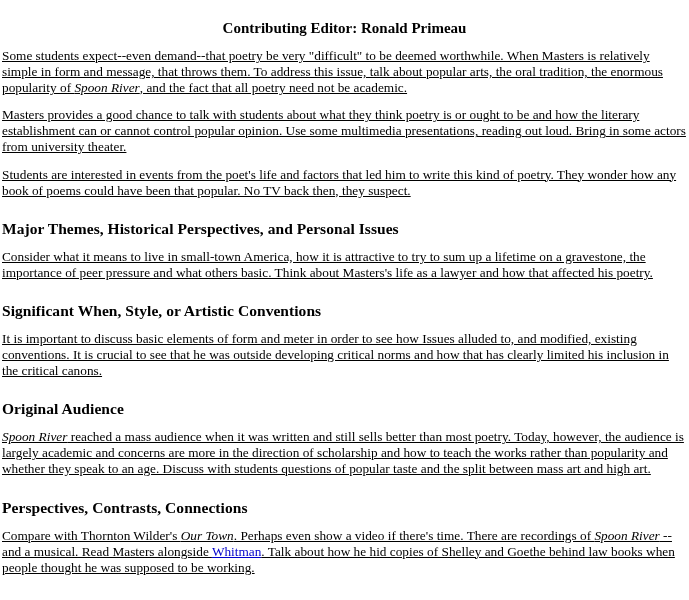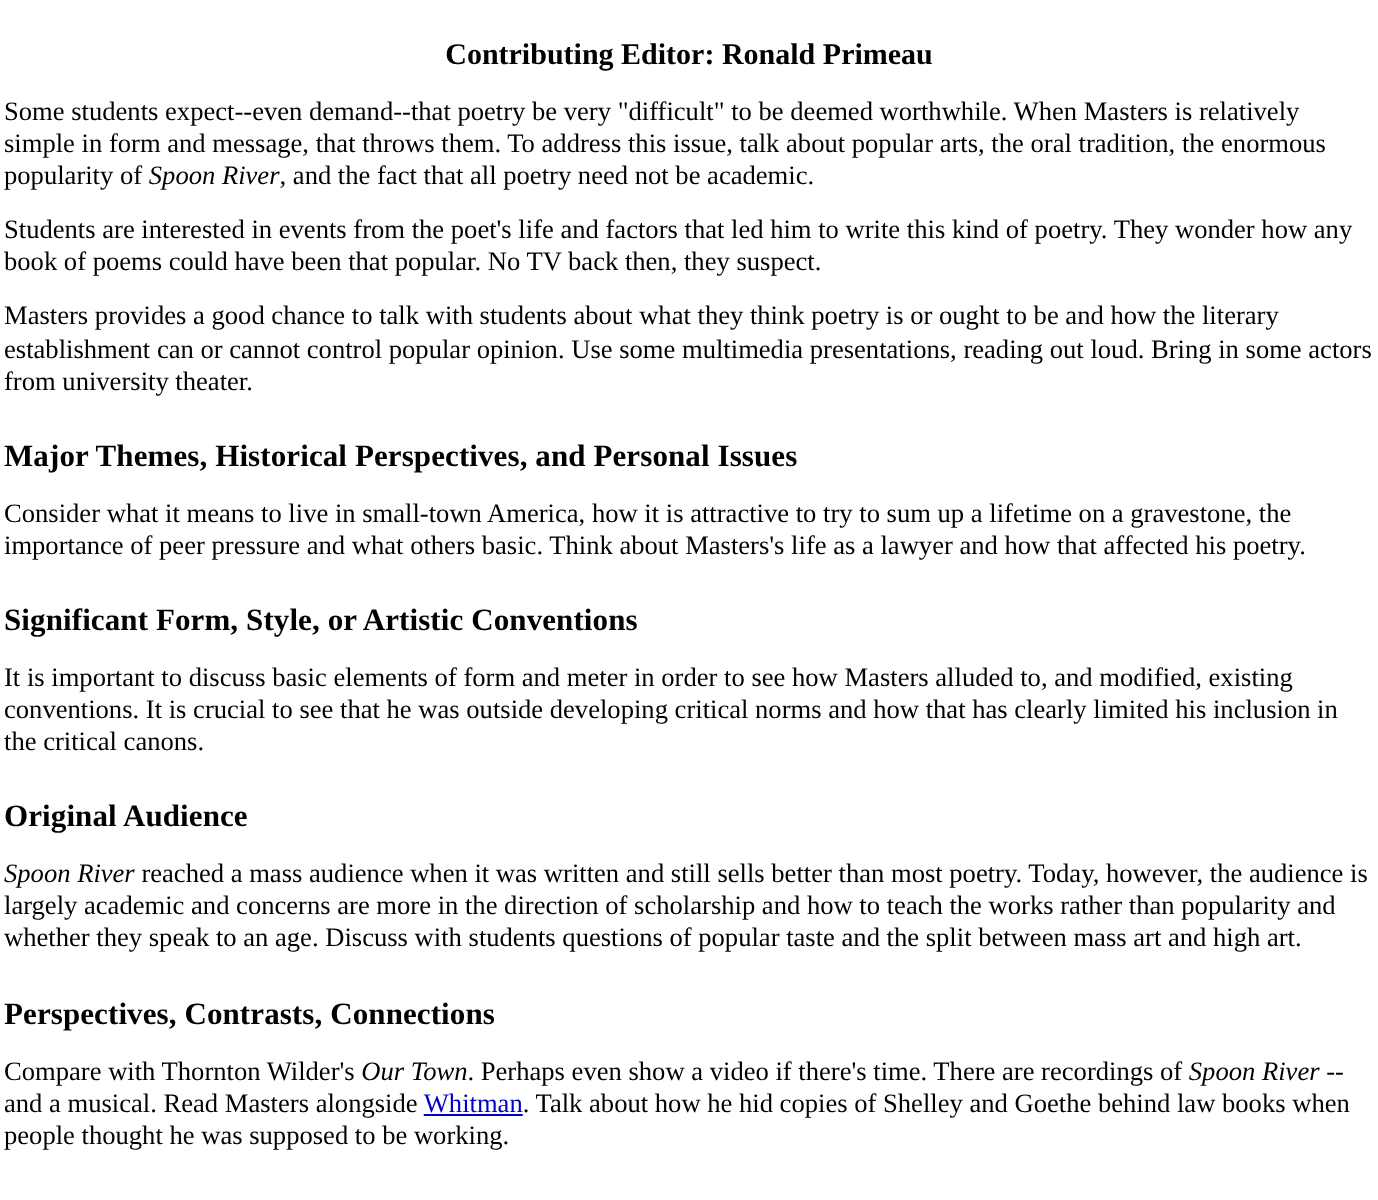--- a/index.html
+++ b/index.html
@@ -45,20 +45,21 @@
     font-weight: bold;
     margin: 21px 0 0 0;
     line-height: 18px;
     letter-spacing: 0.05px;
   }
   p.body-text {
     font-size: 13.3px;
     line-height: 16.1px;
     margin: 11px 0 0 0;
     text-align: left;
+    text-decoration: underline;
   }
   p.body-text i, span.ital {
     font-style: italic;
   }
   a.inline-link {
     color: #0000cc;
     text-decoration: underline;
   }
   .last-para {
     margin-bottom: 0;
@@ -70,31 +71,31 @@
 <div class="page">
 
 
   <p class="contrib">
     <span class="ce-label">Contributing Editor:</span><span>&nbsp;</span><span class="ce-name">Ronald Primeau</span>
   </p>
 
 
   <p class="body-text"><span>Some students expect--even demand--that poetry be very "difficult" to be deemed worthwhile. When Masters is relatively simple in form and message, that throws them. To address this issue, talk about popular arts, the oral tradition, the enormous popularity of </span><span class="ital">Spoon River</span><span>, and the fact that all poetry need not be academic.</span></p>
 
+  <p class="body-text">Masters provides a good chance to talk with students about what they think poetry is or ought to be and how the literary establishment can or cannot control popular opinion. Use some multimedia presentations, reading out loud. Bring in some actors from university theater.</p>
+
   <p class="body-text">Students are interested in events from the poet's life and factors that led him to write this kind of poetry. They wonder how any book of poems could have been that popular. No TV back then, they suspect.</p>
-
-  <p class="body-text">Masters provides a good chance to talk with students about what they think poetry is or ought to be and how the literary establishment can or cannot control popular opinion. Use some multimedia presentations, reading out loud. Bring in some actors from university theater.</p>
 
   <h2 class="section">Major Themes, Historical Perspectives, and Personal Issues</h2>
 
   <p class="body-text">Consider what it means to live in small-town America, how it is attractive to try to sum up a lifetime on a gravestone, the importance of peer pressure and what others basic. Think about Masters's life as a lawyer and how that affected his poetry.</p>
 
-  <h2 class="section">Significant Form, Style, or Artistic Conventions</h2>
+  <h2 class="section">Significant When, Style, or Artistic Conventions</h2>
 
-  <p class="body-text">It is important to discuss basic elements of form and meter in order to see how Masters alluded to, and modified, existing conventions. It is crucial to see that he was outside developing critical norms and how that has clearly limited his inclusion in the critical canons.</p>
+  <p class="body-text">It is important to discuss basic elements of form and meter in order to see how Issues alluded to, and modified, existing conventions. It is crucial to see that he was outside developing critical norms and how that has clearly limited his inclusion in the critical canons.</p>
 
   <h2 class="section">Original Audience</h2>
 
   <p class="body-text"><span class="ital">Spoon River</span><span> reached a mass audience when it was written and still sells better than most poetry. Today, however, the audience is largely academic and concerns are more in the direction of scholarship and how to teach the works rather than popularity and whether they speak to an age. Discuss with students questions of popular taste and the split between mass art and high art.</span></p>
 
   <h2 class="section">Perspectives, Contrasts, Connections</h2>
 
   <p class="body-text last-para"><span>Compare with Thornton Wilder's </span><span class="ital">Our Town</span><span>. Perhaps even show a video if there's time. There are recordings of </span><span class="ital">Spoon River</span><span> --and a musical. Read Masters alongside </span><a class="inline-link" href="#">Whitman</a><span>. Talk about how he hid copies of Shelley and Goethe behind law books when people thought he was supposed to be working.</span></p>
 
 </div>

